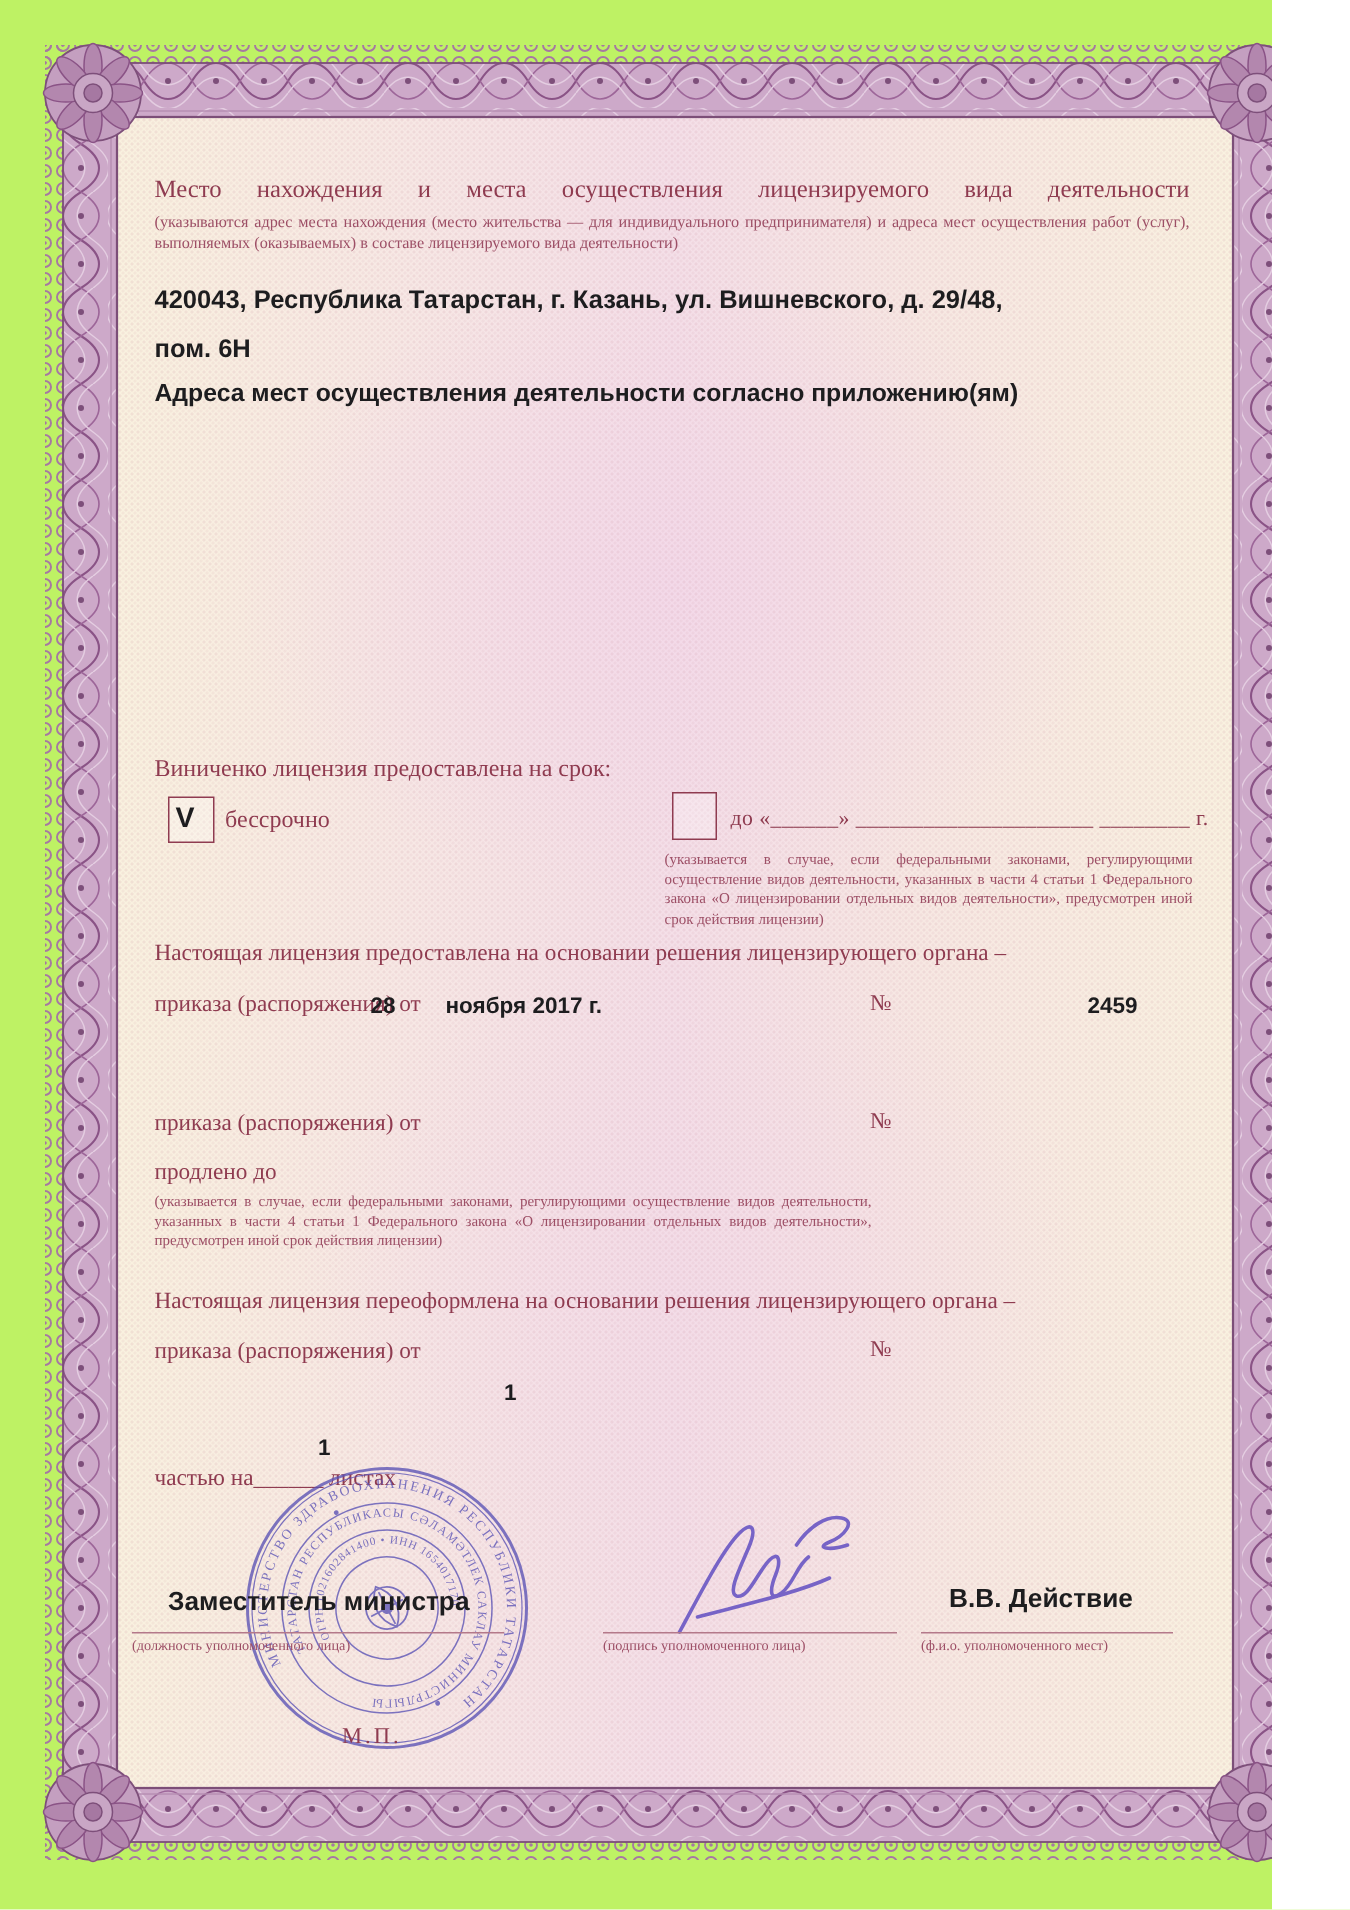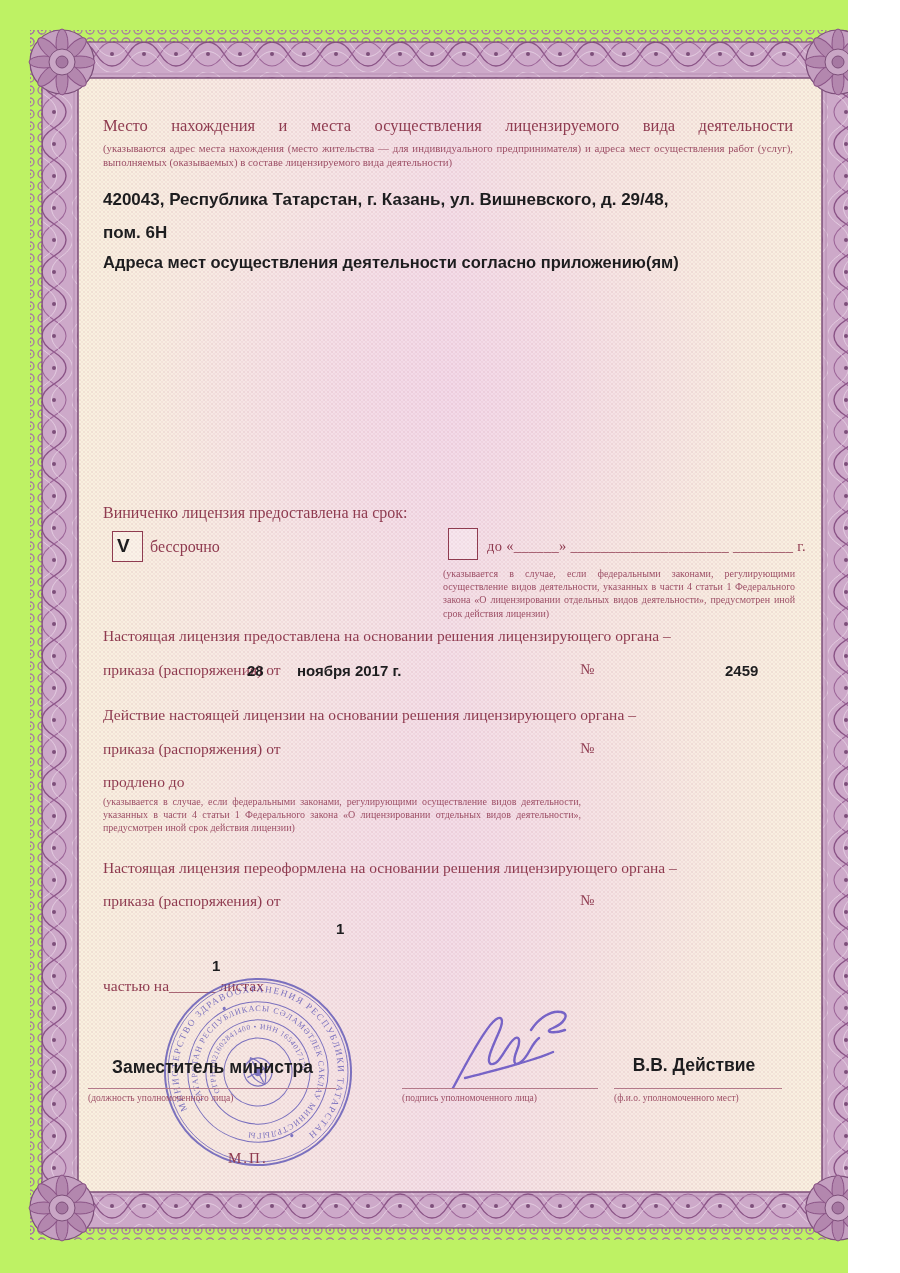--- a/index.html
+++ b/index.html
@@ -123,21 +123,20 @@
   <div class="abs fine" style="left:443px;top:567px;width:352px;">(указывается в случае, если федеральными законами, регулирующими осуществление видов деятельности, указанных в части 4 статьи 1 Федерального закона «О лицензировании отдельных видов деятельности», предусмотрен иной срок действия лицензии)</div>
 
   <div class="abs lbl" style="left:103px;top:627px;font-size:15.5px;">Настоящая лицензия предоставлена на основании решения лицензирующего органа –</div>
 
   <div class="abs lbl" style="left:103px;top:661px;font-size:15.5px;">приказа (распоряжения)  от</div>
   <div class="abs val" style="left:247px;top:662px;font-size:15px;">28</div>
   <div class="abs val" style="left:297px;top:662px;font-size:15px;">ноября 2017 г.</div>
   <div class="abs lbl" style="left:580px;top:661px;font-size:15px;">№</div>
   <div class="abs val" style="left:688px;top:662px;font-size:15px;margin-left:37px;">2459</div>
 
-  <div class="abs lbl" style="left:103px;top:706px;font-size:15.5px;">Действие настоящей лицензии на основании решения лицензирующего органа –</div>
   <div class="abs lbl" style="left:103px;top:740px;font-size:15.5px;">приказа (распоряжения)  от</div>
   <div class="abs lbl" style="left:580px;top:740px;font-size:15px;">№</div>
   <div class="abs lbl" style="left:103px;top:773px;font-size:15.5px;">продлено до</div>
   <div class="abs fine" style="left:103px;top:795px;width:478px;">(указывается в случае, если федеральными законами, регулирующими осуществление видов деятельности, указанных в части 4 статьи 1 Федерального закона «О лицензировании отдельных видов деятельности», предусмотрен иной срок действия лицензии)</div>
 
   <div class="abs lbl" style="left:103px;top:859px;font-size:15.5px;">Настоящая лицензия переоформлена на основании решения лицензирующего органа –</div>
   <div class="abs lbl" style="left:103px;top:892px;font-size:15.5px;">приказа (распоряжения)  от</div>
   <div class="abs lbl" style="left:580px;top:892px;font-size:15px;">№</div>
 
   <div class="abs val" style="left:336px;top:920px;font-size:15px;">1</div>

